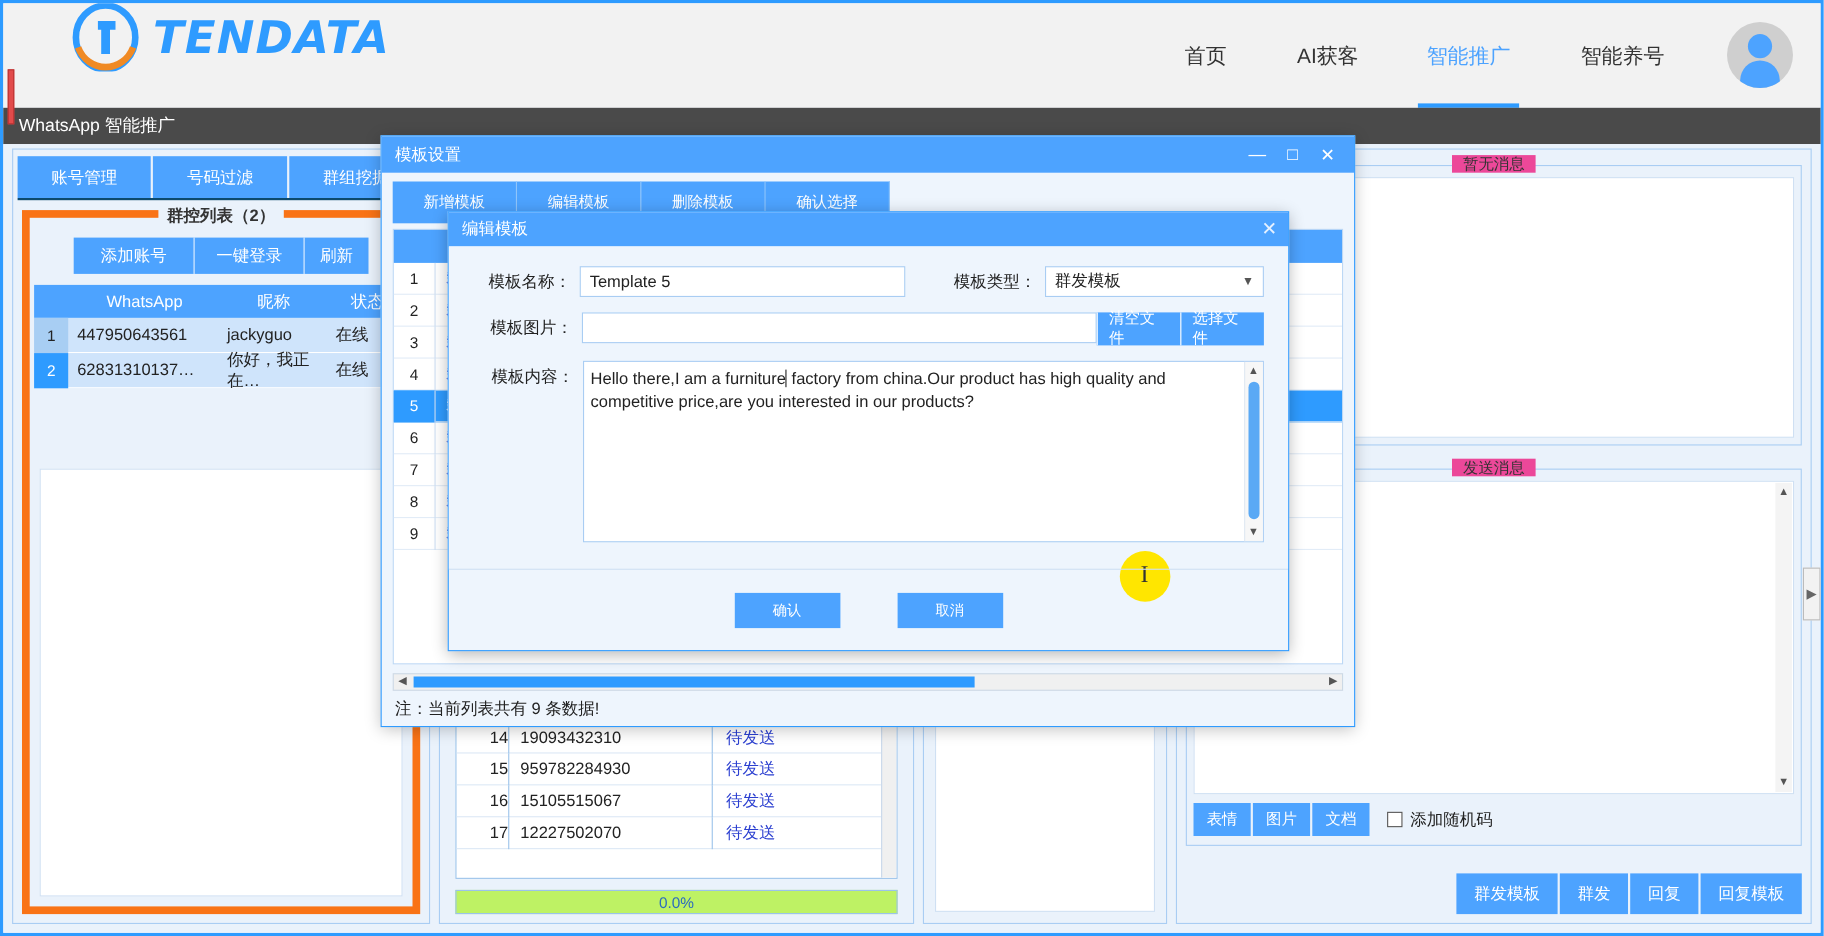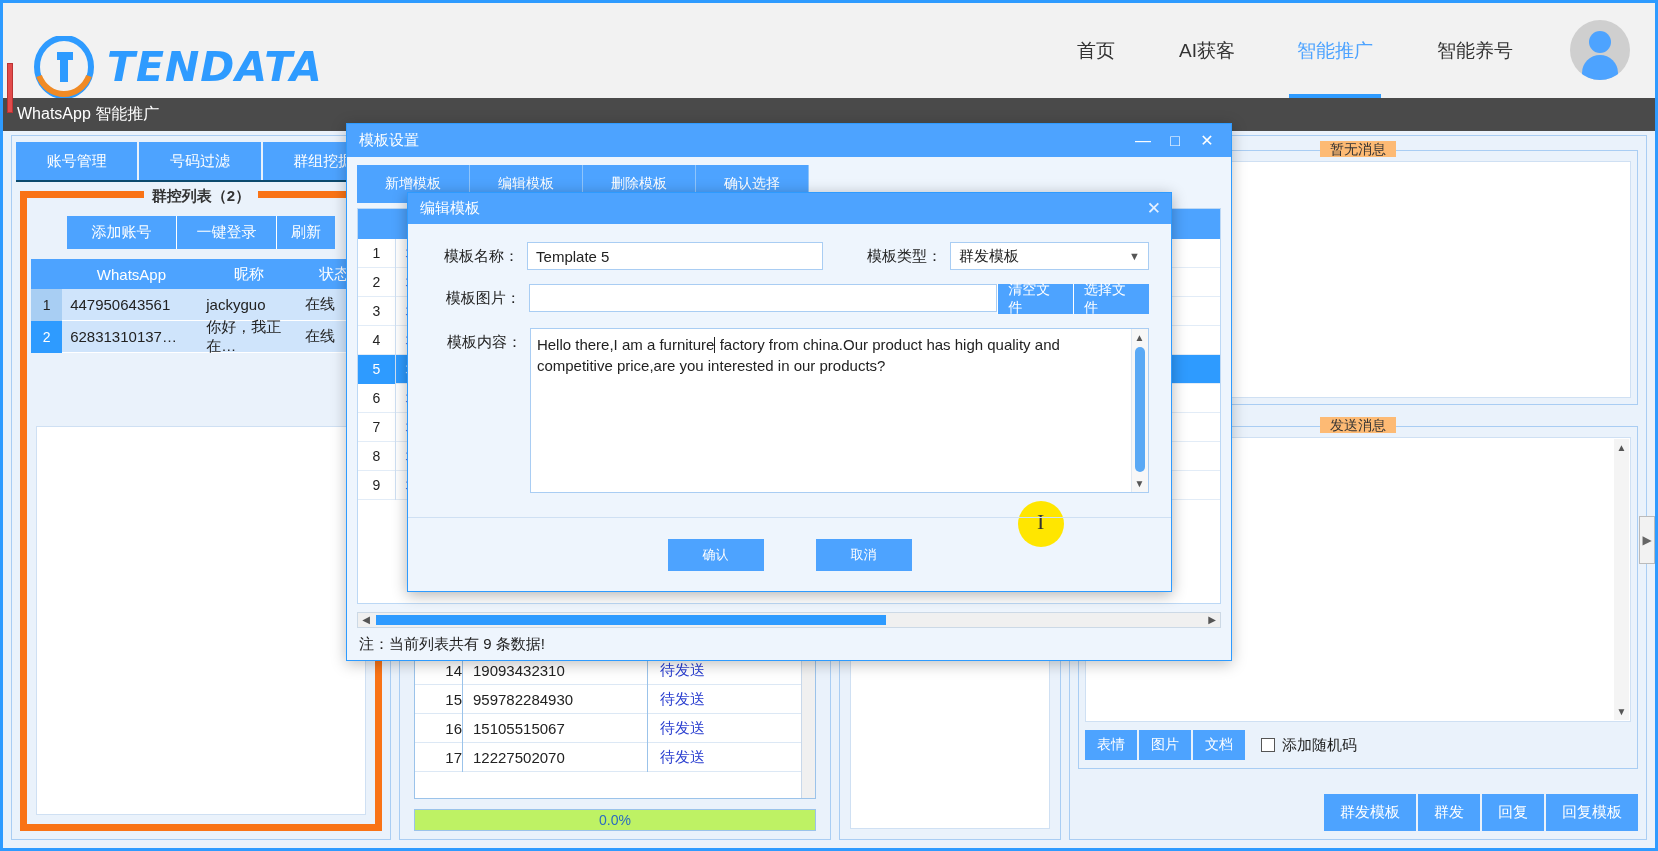--- a/index.html
+++ b/index.html
@@ -12,21 +12,21 @@
     position:relative;
   }
   
   #app-frame {
     position:absolute; left:0; top:0; width:1658px; height:851px;
     border:3px solid #2e9bff; background:#eaf2fb;
   }
   
   #brand-bar {
     position:absolute; left:0; top:0; right:0; height:95px;
-    background:#f2f2f2; display:flex; align-items:flex-end;
+    background:#f2f2f2; display:flex; align-items:flex-start;padding-left:32px;
   }
   #logo-wrap { display:flex; align-items:center; margin-left:30px; }
   #logo-mark { width:62px; height:62px; position:relative; }
   #logo-text {
     margin-left:12px; font-size:41px; font-weight:bold; letter-spacing:1px;
     color:#2e9bff; font-style:italic; font-family:"DejaVu Sans",sans-serif;
   }
   #top-nav { position:absolute; right:110px; top:0; height:95px; display:flex; align-items:center; }
   .nav-item {
     font-size:19px; color:#333; margin:0 32px; height:95px;
@@ -119,21 +119,21 @@
   }
   #msg-inner { position:absolute; left:10px; top:10px; right:10px; bottom:10px; background:#fff; border:1px solid #cfe0f3; }
 
   
   #right-panel {
     position:absolute; left:1066px; top:4px; right:8px; bottom:8px;
     background:#eaf2fb; border:1px solid #a9cdf3;
   }
   .fieldset-box { position:absolute; border:1px solid #a9cdf3; }
   .fs-legend { position:absolute; top:-10px; left:0; right:0; text-align:center; font-size:14px; color:#333; }
-  .fs-legend span { background:#fdba74; padding:0 10px; }
+  .fs-legend span { background:#ec4899; padding:0 10px; }
   #recv-box { left:8px; top:14px; right:8px; height:255px; }
   #recv-inner { position:absolute; left:6px; top:10px; right:6px; bottom:6px; background:#fff; border:1px solid #cfe0f3; }
   #send-box { left:8px; top:290px; right:8px; bottom:70px; }
   #send-inner { position:absolute; left:6px; top:10px; right:6px; bottom:46px; background:#fff; border:1px solid #cfe0f3; }
   #send-scroll { position:absolute; right:1px; top:1px; width:15px; bottom:1px; background:#f4f4f4; }
   .scr-arrow { position:absolute; left:0; width:15px; height:15px; text-align:center; font-size:10px; color:#555; line-height:15px; }
   #send-toolbar { position:absolute; left:6px; right:6px; bottom:8px; height:30px; display:flex; align-items:center; }
   .tb-btn { background:#4da3ff; color:#fff; font-size:14px; padding:6px 12px; margin-right:2px; cursor:pointer; }
   #rand-chk { display:flex; align-items:center; margin-left:14px; font-size:15px; color:#222; cursor:pointer; }
   #rand-chk .box { width:14px; height:14px; border:1px solid #555; background:#fff; margin-right:7px; }

